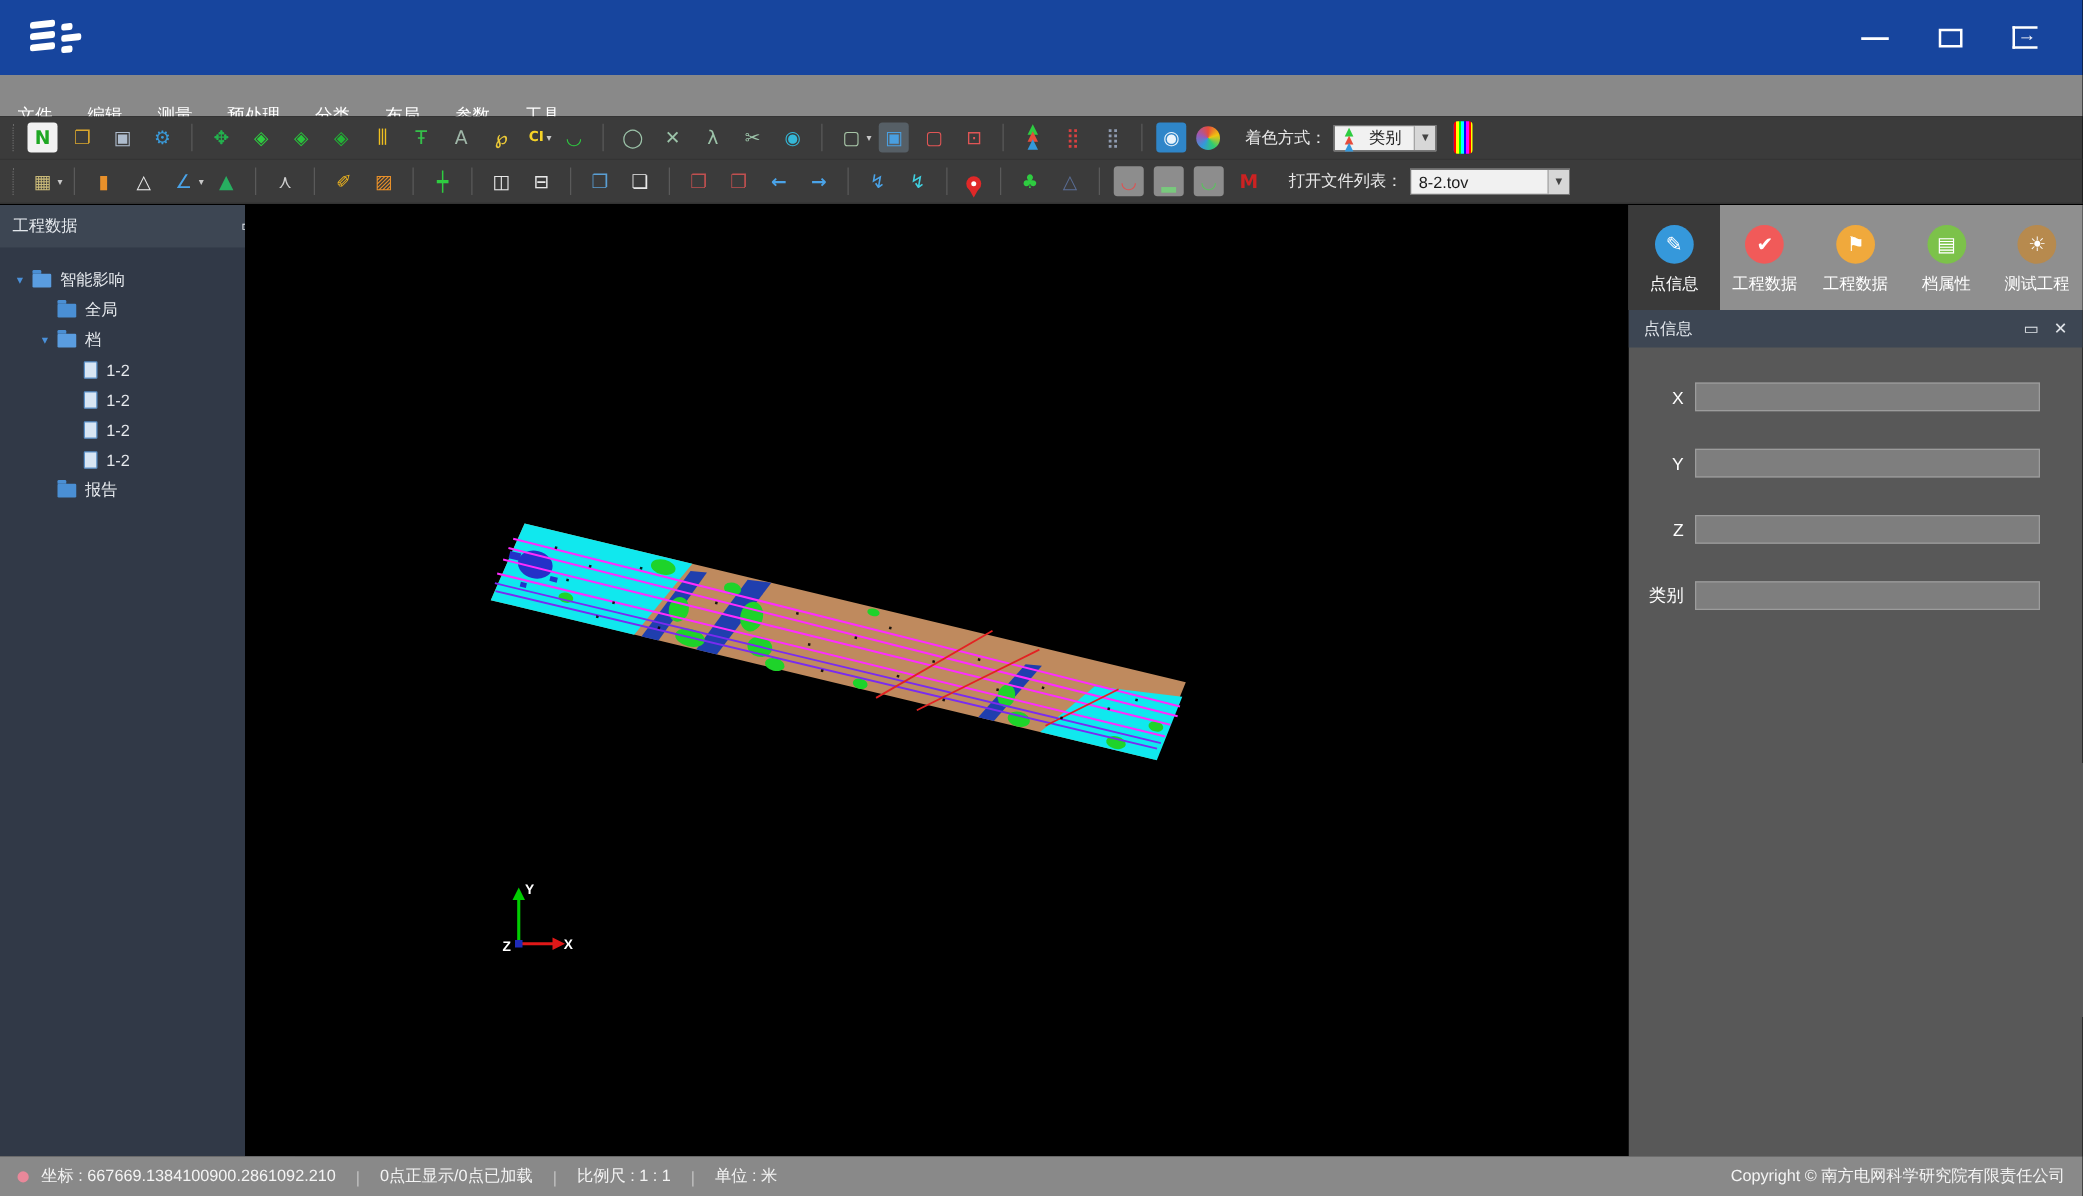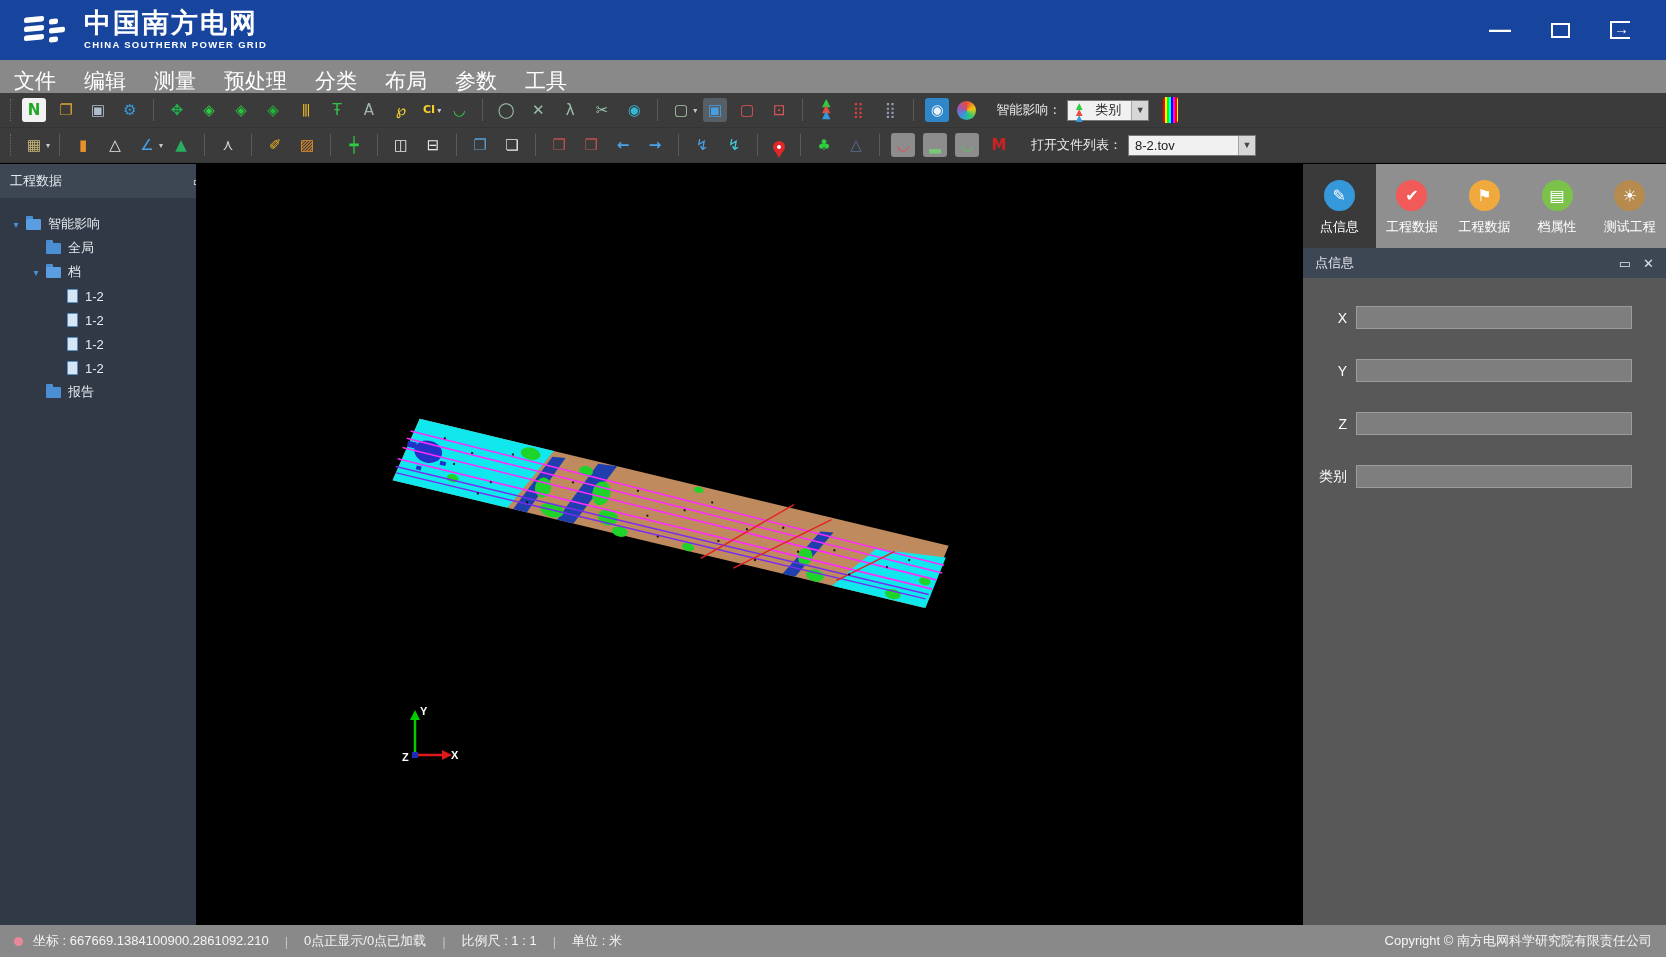--- a/index.html
+++ b/index.html
@@ -16,21 +16,21 @@
   .apptitle { font-size:25px; font-weight:bold; margin-left:14px; letter-spacing:2px; }
   .wincontrols { margin-left:auto; display:flex; align-items:center; gap:40px; margin-right:36px; }
   .wc-min { font-size:22px; font-weight:bold; cursor:default; }
   .wc-max { width:19px; height:15px; border:2px solid #fff; }
   .wc-exit { position:relative; width:20px; height:18px; border-left:2.5px solid #fff;
     border-top:2.5px solid #fff; border-bottom:2.5px solid #fff; }
   .wc-exit span { position:absolute; left:2px; top:-3px; font-size:15px; font-weight:bold; }
   
   .menubar { position:absolute; left:0; top:60px; width:1666px; height:33px;
     background:#898989; display:flex; align-items:center; }
-  .menu-item { color:#fff; font-size:21px; padding:4px 14px; height:33px; line-height:33px; cursor:default; }
+  .menu-item { color:#fff; font-size:14px; padding:16px 14px; height:33px; line-height:33px; cursor:default; }
   
   .tb { position:absolute; left:0; width:1666px; height:35px; background:#3b3b3b;
     display:flex; align-items:center; padding-left:8px; border-bottom:1px solid #343434; }
   .tb1 { top:93px; } .tb2 { top:128px; }
   .grip { width:2px; height:22px; border-left:1px dotted #6a6a6a; margin:0 6px 0 2px; }
   .ti { flex:none; width:24px; height:24px; line-height:24px; text-align:center;
     font-size:15px; margin:0 4px; border-radius:3px; cursor:default;
     font-family:"DejaVu Sans",sans-serif; }
   .ti.bold { font-weight:bold; } .ti.small { font-size:11px; width:auto; padding:0 2px; }
   .ti.tight { letter-spacing:-2px; font-size:13px; }
@@ -109,24 +109,20 @@
       <g fill="#ffffff" transform="skewY(-6)">
         <rect x="2" y="10" width="20" height="5.5" rx="2"></rect>
         <rect x="2" y="19" width="20" height="5.5" rx="2"></rect>
         <rect x="2" y="28" width="20" height="5.5" rx="2"></rect>
         <rect x="27" y="14" width="9" height="5.5" rx="2"></rect>
         <rect x="27" y="23" width="16" height="5.5" rx="2"></rect>
         <rect x="27" y="32" width="9" height="5.5" rx="2"></rect>
       </g>
     </svg>
   </div>
-  <div class="brand">
-    <div class="cn">中国南方电网</div>
-    <div class="en">CHINA SOUTHERN POWER GRID</div>
-  </div>
   <div class="wincontrols">
     <span class="wc-min">—</span>
     <span class="wc-max"></span>
     <span class="wc-exit">
         <span>→</span>
       </span>
   </div>
 </div>
 
 <div class="menubar">
@@ -176,21 +172,21 @@
         <i>▲</i>
         <i>▲</i>
         <i>▲</i>
       </span>
       <span class="ti" style="color: rgb(216, 64, 64);">⣿</span>
       <span class="ti" style="color: rgb(143, 155, 176);">⣿</span>
       <span class="sep"></span>
       <span class="ti" style="color: rgb(234, 244, 251); background: rgb(47, 134, 201);">◉</span>
       <span class="ti round" style="background: conic-gradient(rgb(231, 76, 60), rgb(241, 196, 15), rgb(46, 204, 113), rgb(52, 152, 219), rgb(155, 89, 182), rgb(231, 76, 60));"></span>
     </span>
-  <span class="tlab">智能影响：</span>
+  <span class="tlab">着色方式：</span>
   <span class="selbox sel-colorize">
     <span class="ti chevstack mini">
         <i>▲</i>
         <i>▲</i>
         <i>▲</i>
       </span>
     <span class="val">类别</span>
     <span class="selarrow">▼</span>
   </span>
   <span style="display:flex;align-items:center;margin-left:10px;">

